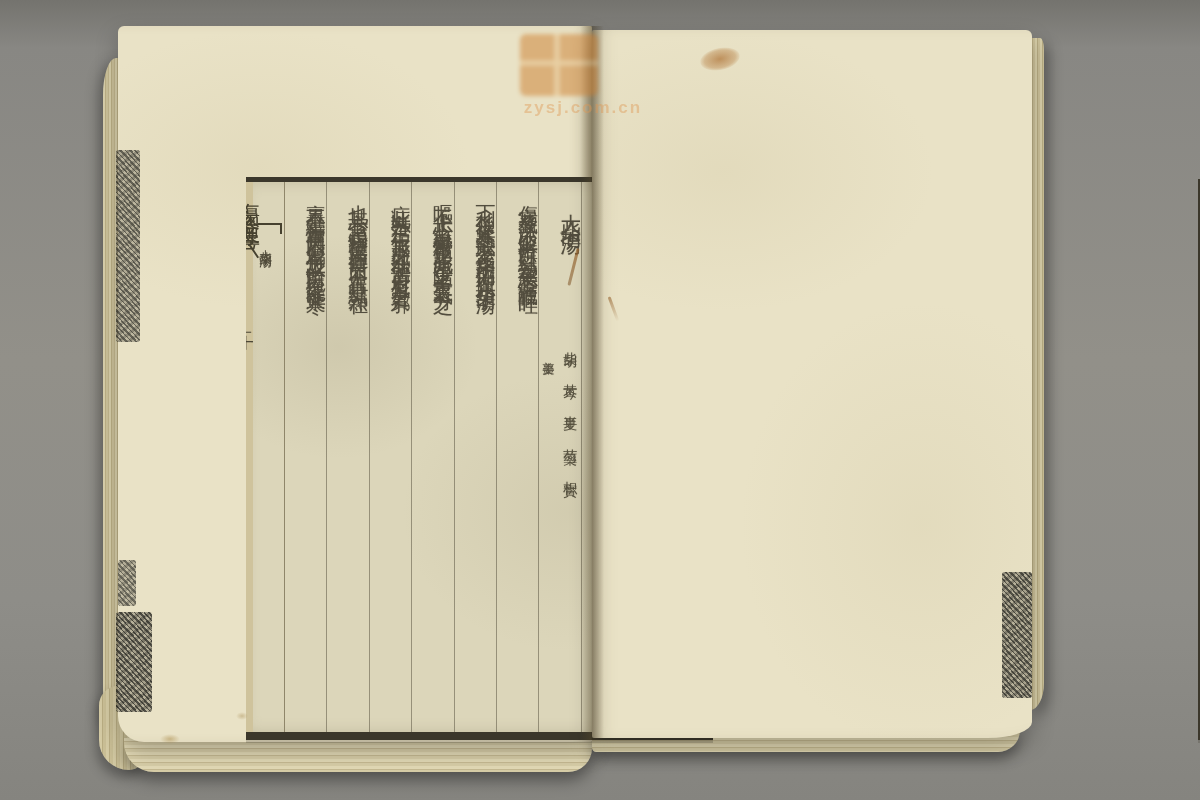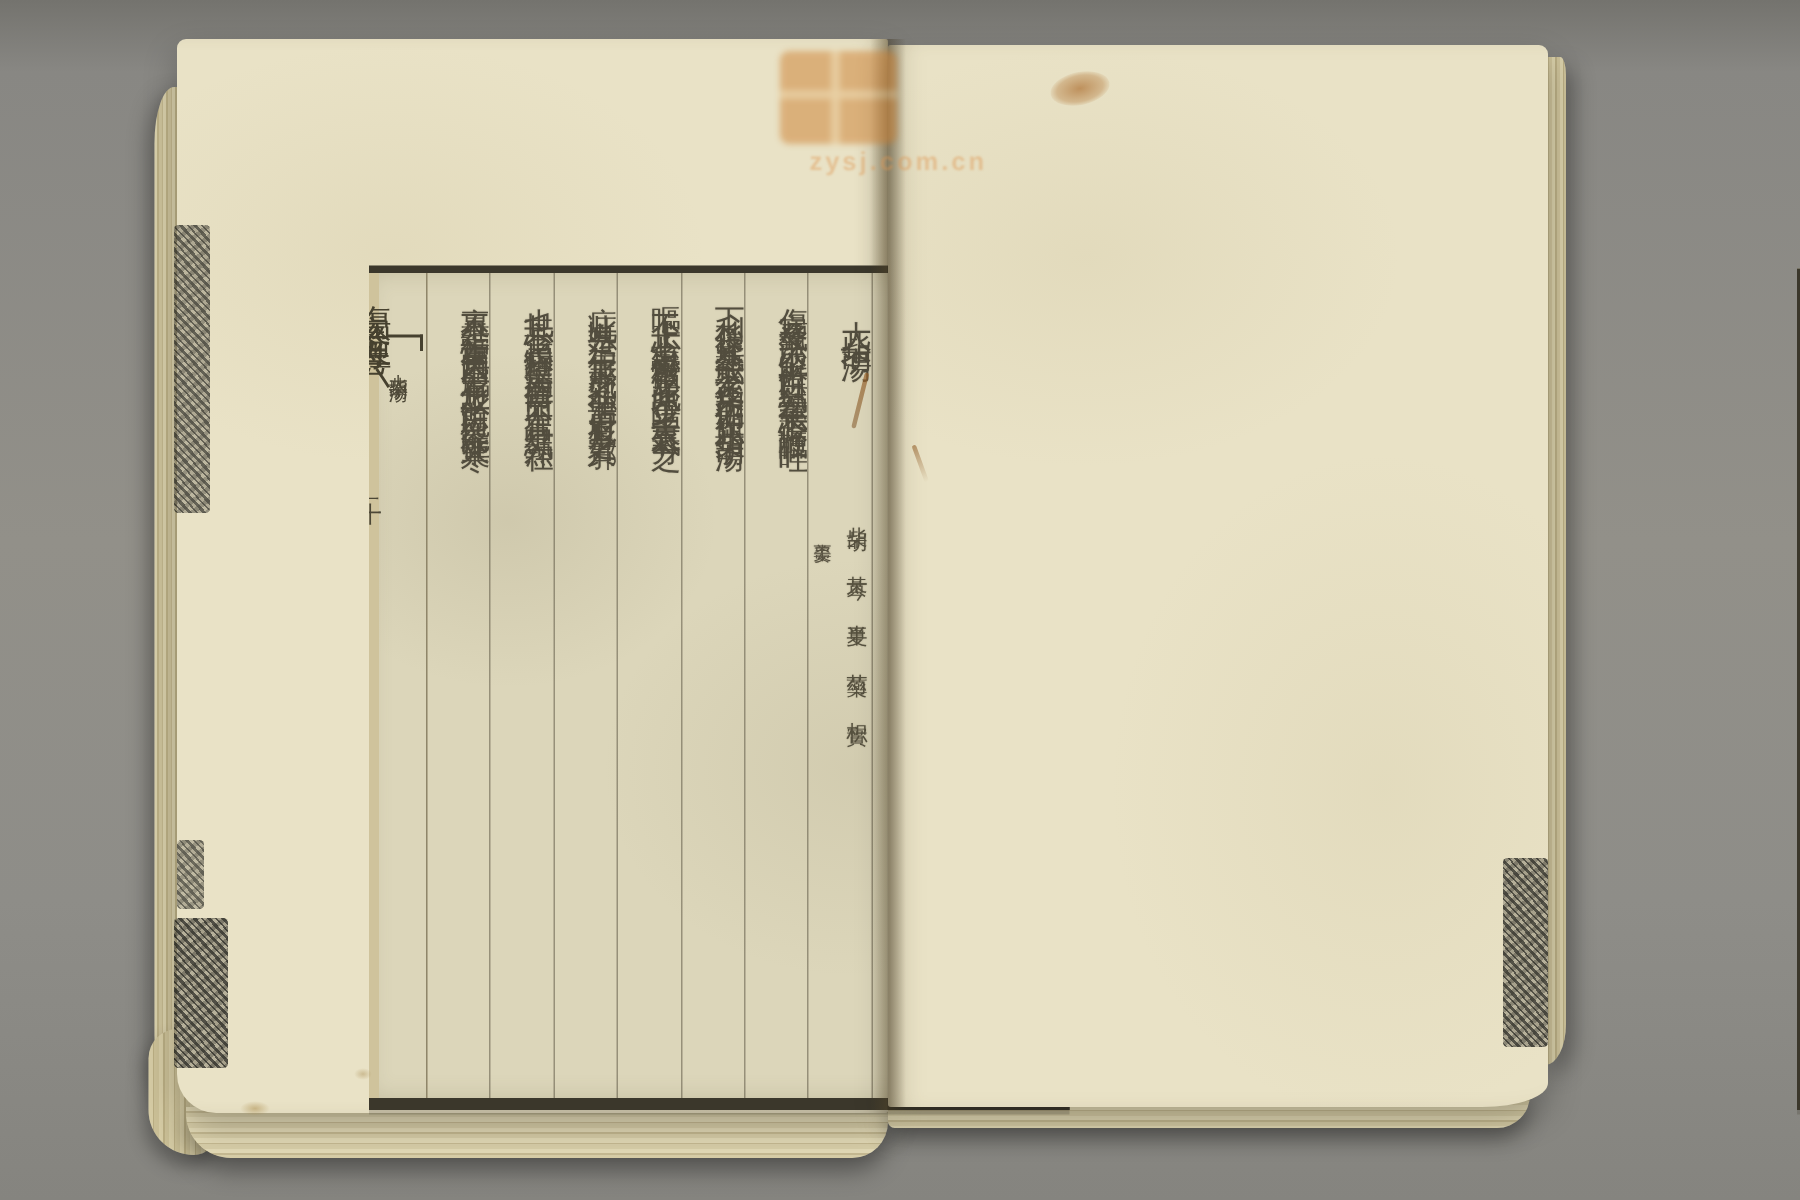--- a/index.html
+++ b/index.html
@@ -126,21 +126,21 @@
   .watermark{position:absolute;left:508px;top:30px;width:150px;height:90px;opacity:.5;pointer-events:none;}
   .wm-seal{
     position:absolute;left:12px;top:4px;width:78px;height:62px;border-radius:6px;
     background:
       linear-gradient(90deg,rgba(0,0,0,0) 0 34px,rgba(233,190,130,.9) 34px 40px,rgba(0,0,0,0) 40px),
       linear-gradient(180deg,rgba(0,0,0,0) 0 26px,rgba(233,190,130,.85) 26px 32px,rgba(0,0,0,0) 32px),
       #cd7f30;
     filter:blur(2px);
   }
   .wm-text{
-    position:absolute;left:0px;top:68px;width:150px;text-align:right;
+    position:absolute;left:0px;top:68px;width:150px;text-align:center;
     font-family:"Liberation Sans", sans-serif;font-size:17px;font-weight:bold;letter-spacing:2px;
     color:rgba(222,150,82,.85);filter:blur(.6px);
   }
 </style>
 </head>
 <body>
 
 <div class="stack-left"></div>
 <div class="stack-left-corner"></div>
 <div class="stack-bottom"></div>

